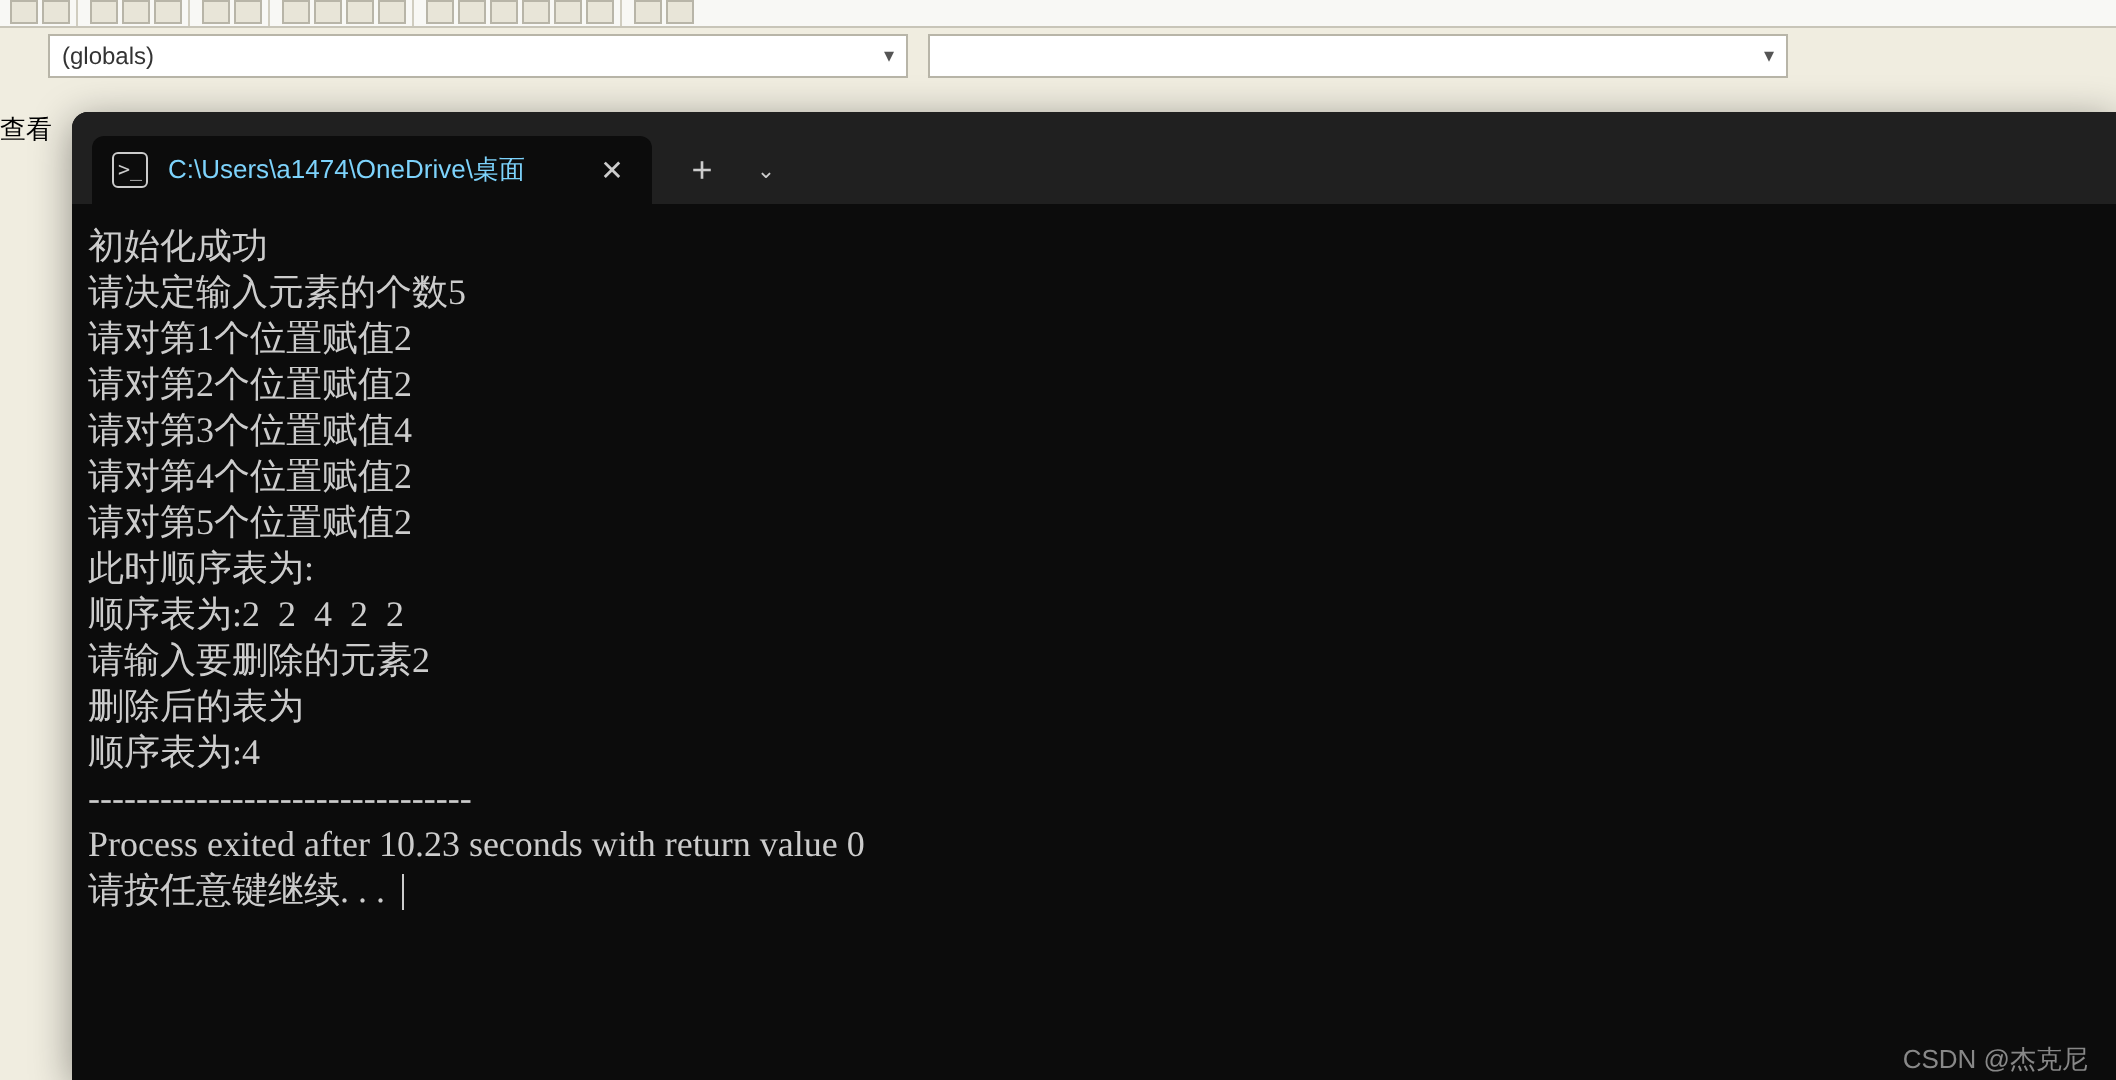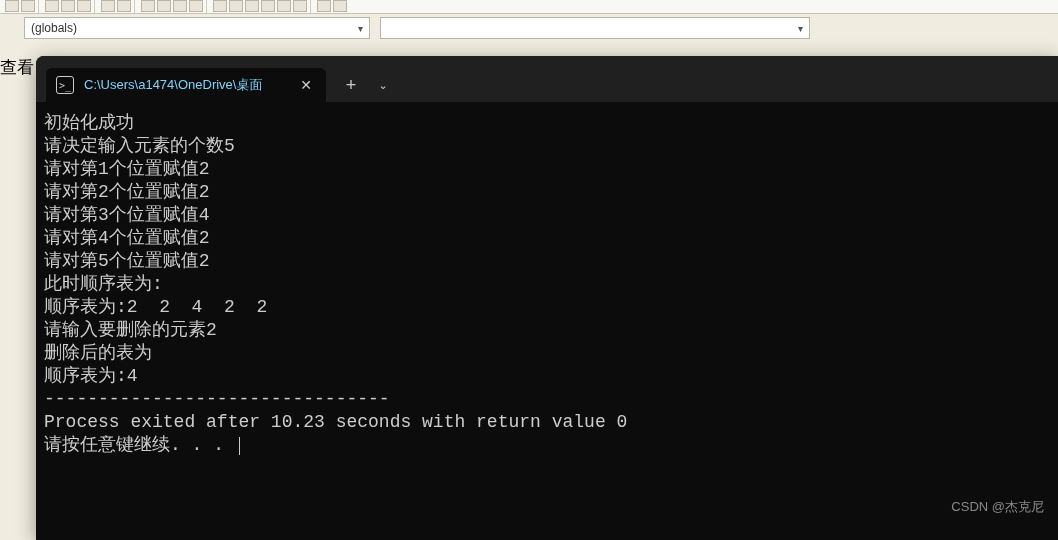--- a/index.html
+++ b/index.html
@@ -50,27 +50,27 @@
       color: #333;
       position: relative;
     }
     .dropdown::after {
       content: "▾";
       position: absolute;
       right: 6px;
       color: #555;
       font-size: 10px;
     }
-    .dd1 { width: 346px; }
+    .dd1 { width: 430px; }
     .dd2 { width: 430px; }
     .left-text {
       position: absolute;
       top: 56px;
       left: 0;
-      font-size: 17px;
+      font-size: 13px;
       color: #000;
       writing-mode: horizontal-tb;
     }
     .terminal-window {
       position: absolute;
       top: 56px;
       left: 36px;
       right: 0;
       bottom: 0;
       background: #0c0c0c;
@@ -150,39 +150,39 @@
       display: flex;
       align-items: center;
       justify-content: center;
       color: #ccc;
       font-size: 11px;
       cursor: pointer;
     }
     .terminal-body {
       flex: 1;
       padding: 10px 8px;
-      font-family: Liberation Mono, monospace;
+      font-family: Liberation Serif, serif;
       font-size: 18px;
       line-height: 23px;
       color: #cccccc;
       white-space: pre;
       overflow: hidden;
     }
     .terminal-line { white-space: pre; }
     .cursor {
       display: inline-block;
       width: 1px;
       height: 18px;
       background: #ccc;
       vertical-align: text-bottom;
       margin-left: 4px;
     }
     .watermark {
       position: absolute;
-      bottom: 24px;
+      bottom: 1px;
       right: 14px;
       font-size: 13px;
       color: #888;
       font-family: Arial, sans-serif;
     }
   </style>
 </head>
 <body>
 
 <div class="top-toolbar">

